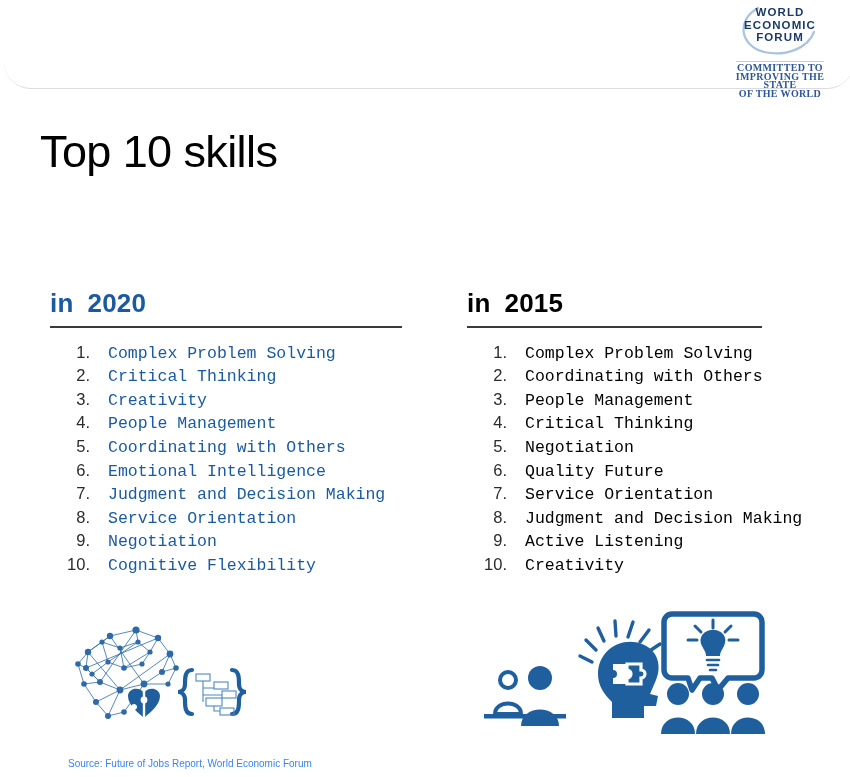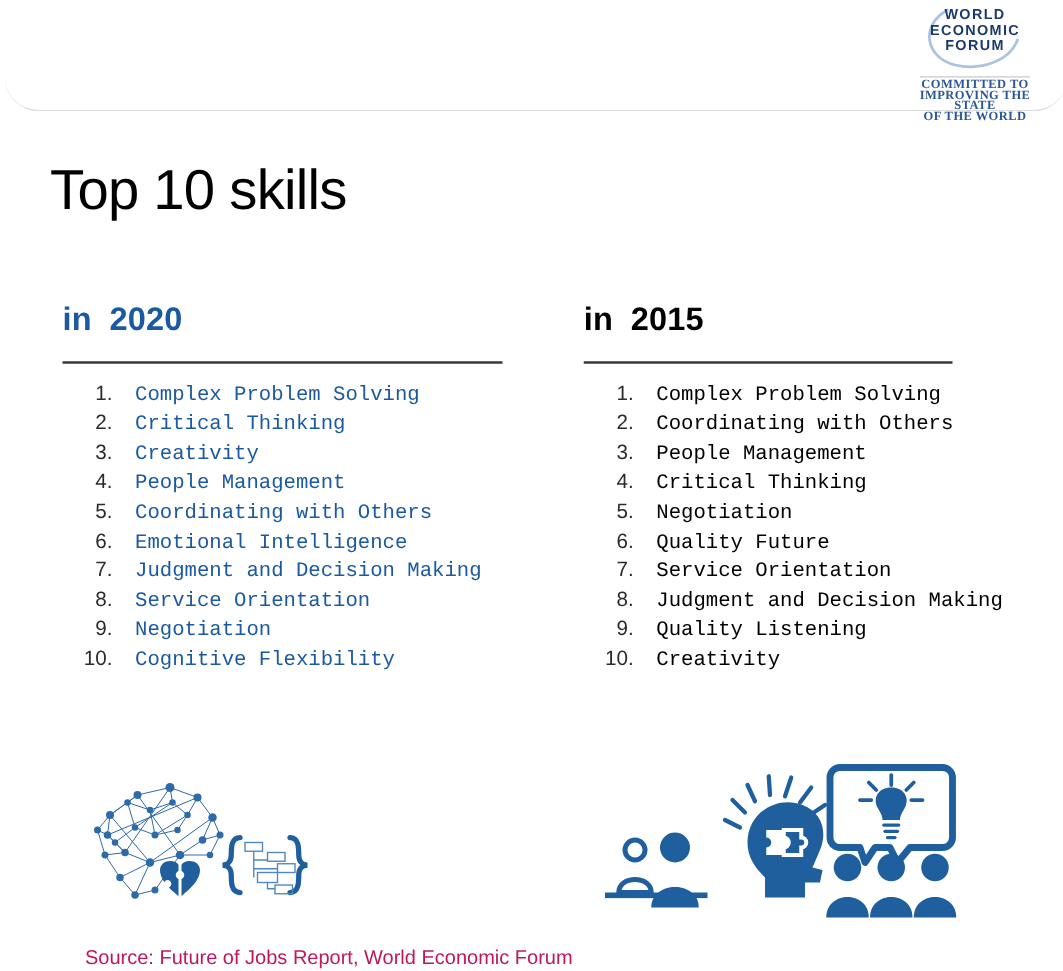--- a/index.html
+++ b/index.html
@@ -87,21 +87,22 @@
     top: 240px;
   }
   .column.col-2020 { left: 50px; width: 352px; }
   .column.col-2015 { left: 467px; width: 295px; }
 
   .col-head {
     font-size: 26px;
     font-weight: bold;
     letter-spacing: 0.2px;
     white-space: nowrap;
-    padding-bottom: 18px;
+    padding-bottom: 7px;
+    margin-top: 48px;
   }
   .col-head .year { margin-left: 14px; }
   .col-2020 .col-head { color: #1b5aa0; }
   .col-2015 .col-head { color: #000000; }
 
   .col-rule {
     height: 1.6px;
     background: #3a3a3a;
     width: 100%;
   }
@@ -138,22 +139,22 @@
   .art-right {
     position: absolute;
     left: 476px; top: 602px;
     width: 290px; height: 140px;
   }
 
   
   .source-note {
     position: absolute;
     left: 68px; top: 758px;
-    font-size: 16px;
-    color: #be185d;
+    font-size: 10px;
+    color: #3b82f6;
     white-space: nowrap;
   }
 </style>
 </head>
 <body>
 
 <div class="header">
   <div class="logo-block">
     <div class="logo-mark">
       <svg class="logo-swoosh" viewBox="0 0 104 54">
@@ -258,21 +259,21 @@
     <li class="skill-row">
       <span class="skill-num">7.</span>
       <span class="skill-name">Service Orientation</span>
     </li>
     <li class="skill-row">
       <span class="skill-num">8.</span>
       <span class="skill-name">Judgment and Decision Making</span>
     </li>
     <li class="skill-row">
       <span class="skill-num">9.</span>
-      <span class="skill-name">Quality Listening</span>
+      <span class="skill-name">Active Listening</span>
     </li>
     <li class="skill-row">
       <span class="skill-num">10.</span>
       <span class="skill-name">Creativity</span>
     </li>
   </ul>
 </div>
 
 <svg class="art-left" viewBox="0 0 200 125">
   <g stroke="#2f6aa8" stroke-width="0.8" fill="none">

